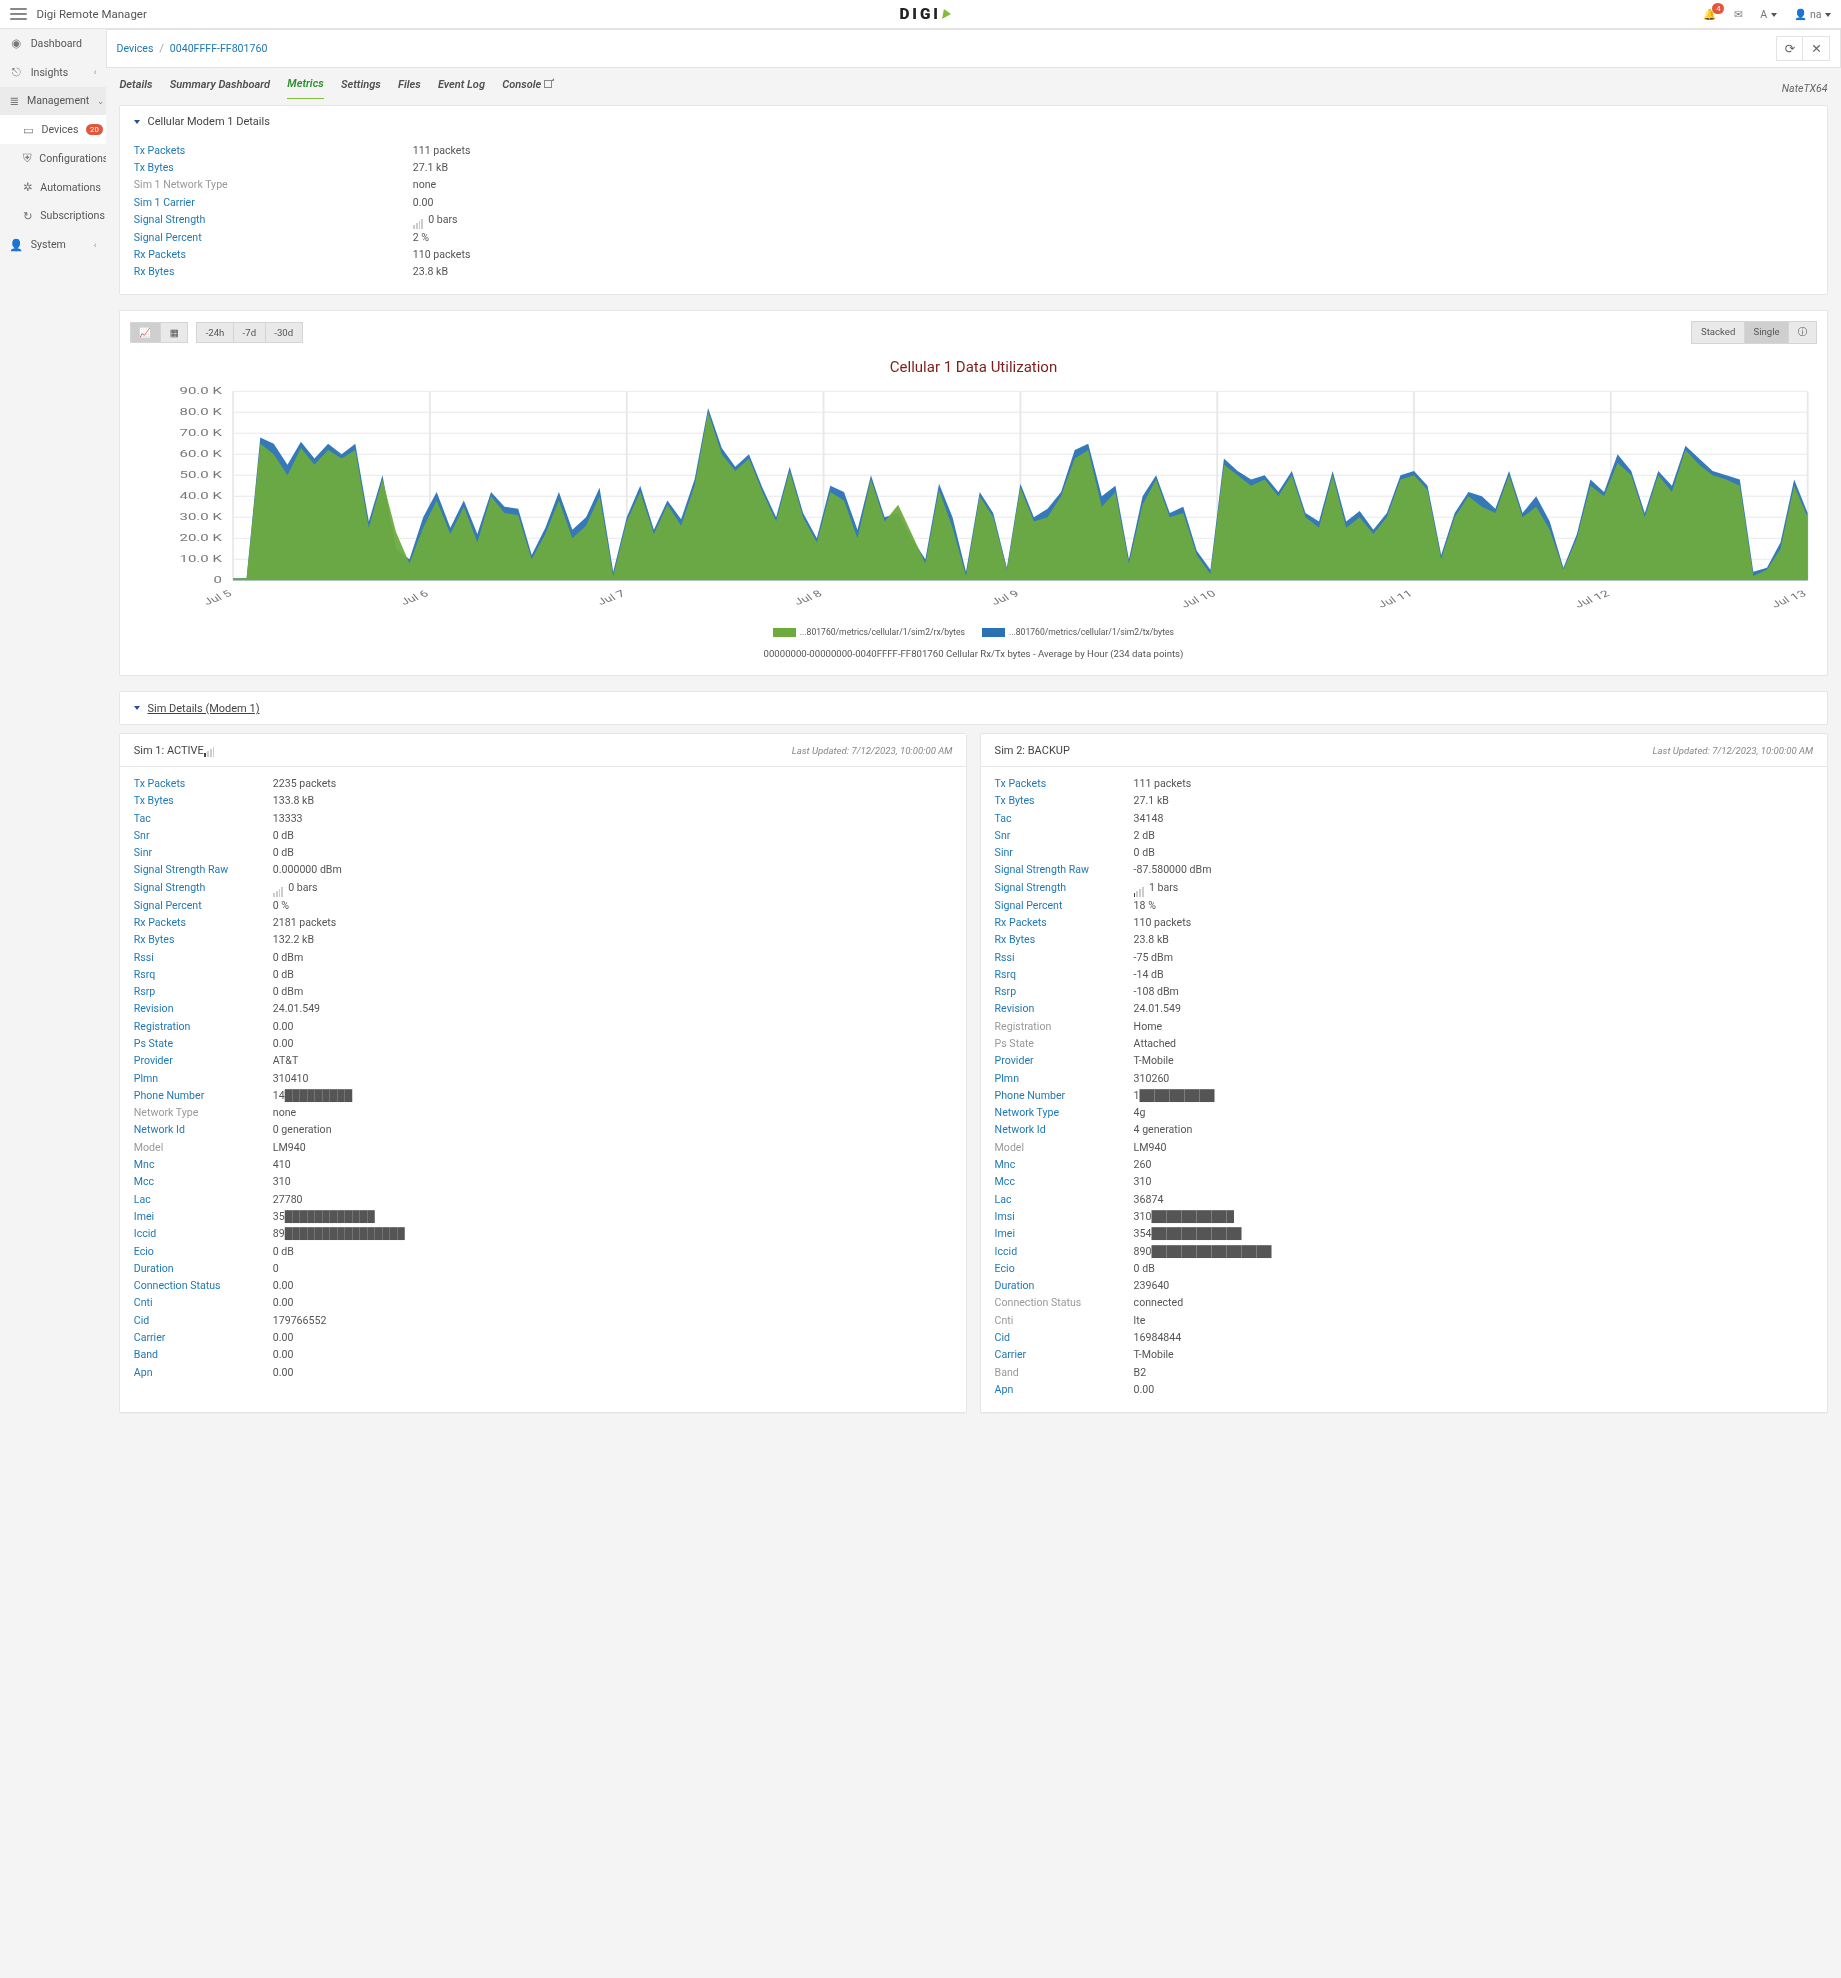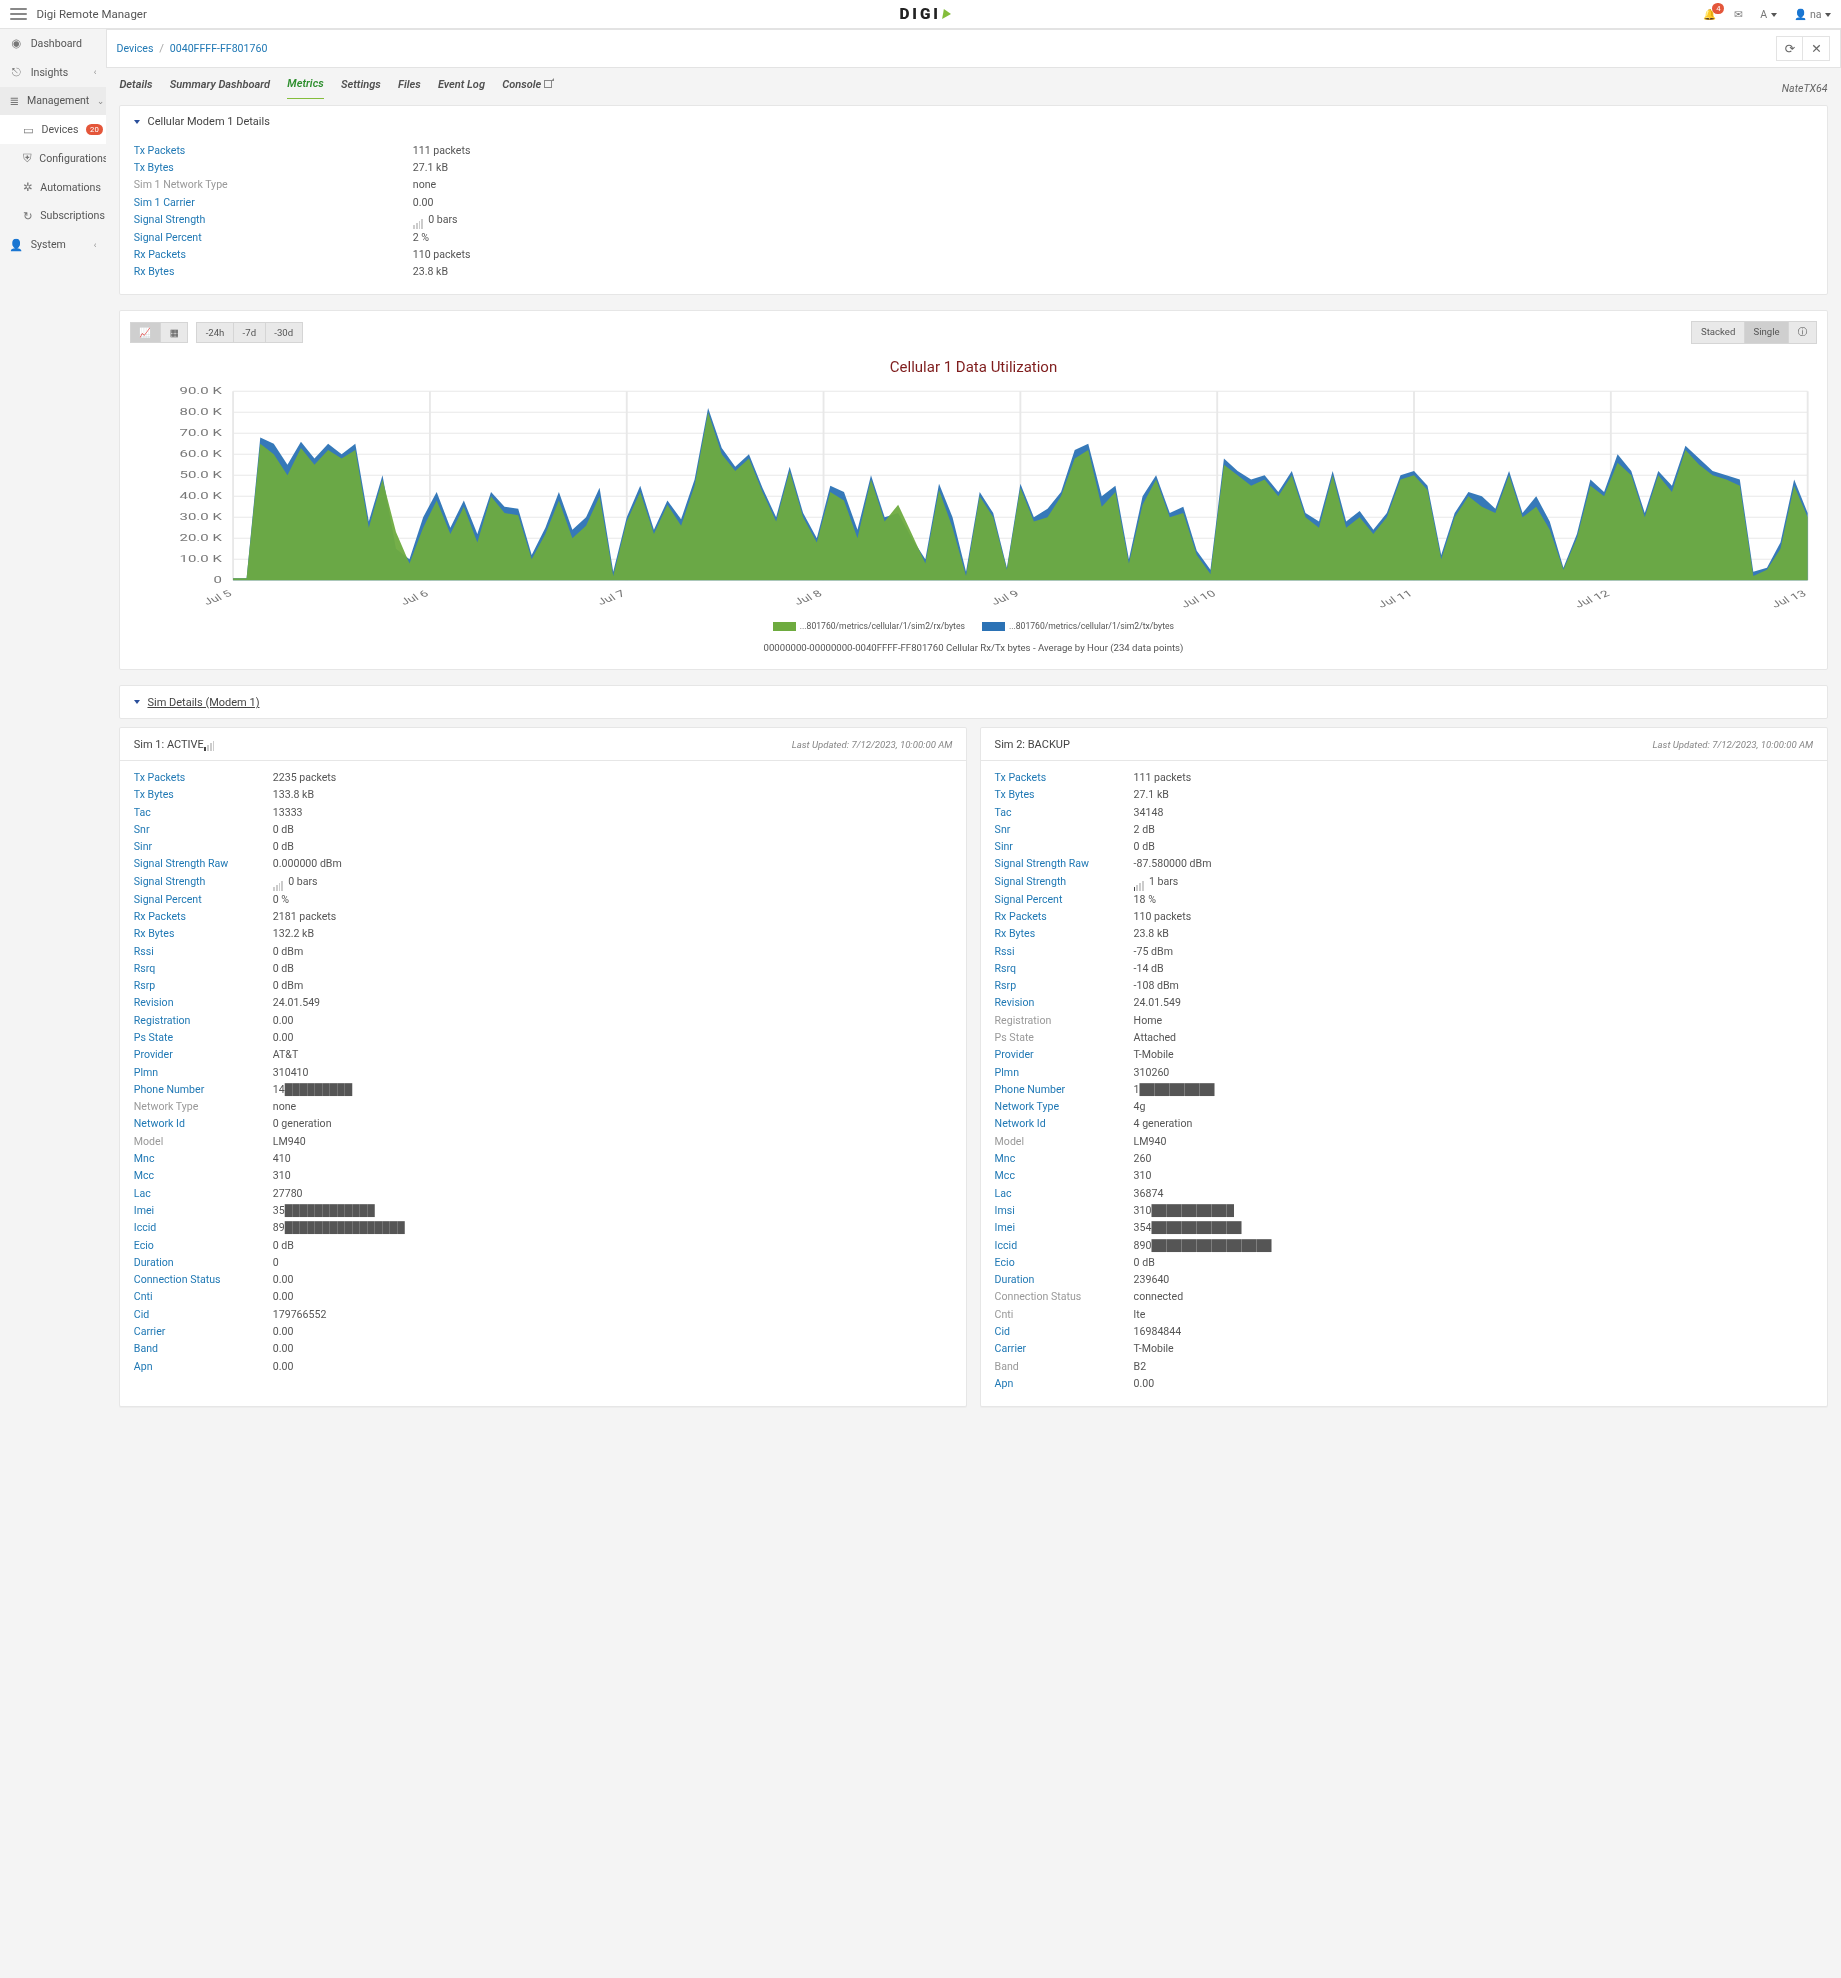--- a/index.html
+++ b/index.html
@@ -75,21 +75,21 @@
   .bars .on{background:#444;}
   
   .chart-toolbar{display:flex;align-items:center;padding:9.6px 9.6px 5.8px;gap:7.7px;}
   .toggle-group{display:flex;}
   .toggle-btn{background:#e9e9e9;border:1px solid #d5d5d5;padding:3.8px 8.6px;font-size:9.6px;color:#555;cursor:pointer;}
   .toggle-btn + .toggle-btn{border-left:none;}
   .toggle-btn.active{background:#cfcfcf;}
   .chart-title{text-align:center;font-size:15px;color:#7f1d1d;margin-top:9px;}
   .chart-wrap{padding:9.6px 9.6px 15.4px;}
   svg.chart{width:100%;height:231px;display:block;}
-  .legend{display:flex;justify-content:center;gap:17.3px;font-size:8.6px;color:#555;margin-top:4px;}
+  .legend{display:flex;justify-content:center;gap:17.3px;font-size:8.6px;color:#555;margin-top:10px;}
   .legend .sw{display:inline-block;width:23px;height:9.6px;vertical-align:middle;margin-right:3.8px;}
   .chart-sub{ text-align:center;font-size:9.6px;color:#555;margin-top:11px;}
   
   .cards-row{display:flex;gap:13.4px;padding:0 13.4px 19px;}
   .card{flex:1;background:#fff;border:1px solid var(--panel-border);border-radius:1.9px;box-shadow:0 1px 1px rgba(0,0,0,.03);}
   .card-head{display:flex;align-items:center;padding:9.6px 13.4px;border-bottom:1px solid var(--panel-border);font-size:11px;color:#444;}
   .card-head .right{margin-left:auto;font-size:9.6px;color:#888;font-style:italic;}
   .card-body{padding:7.7px 13.4px 13.4px;}
   .card-body .kv-row .k{width:139px;}
 </style>

